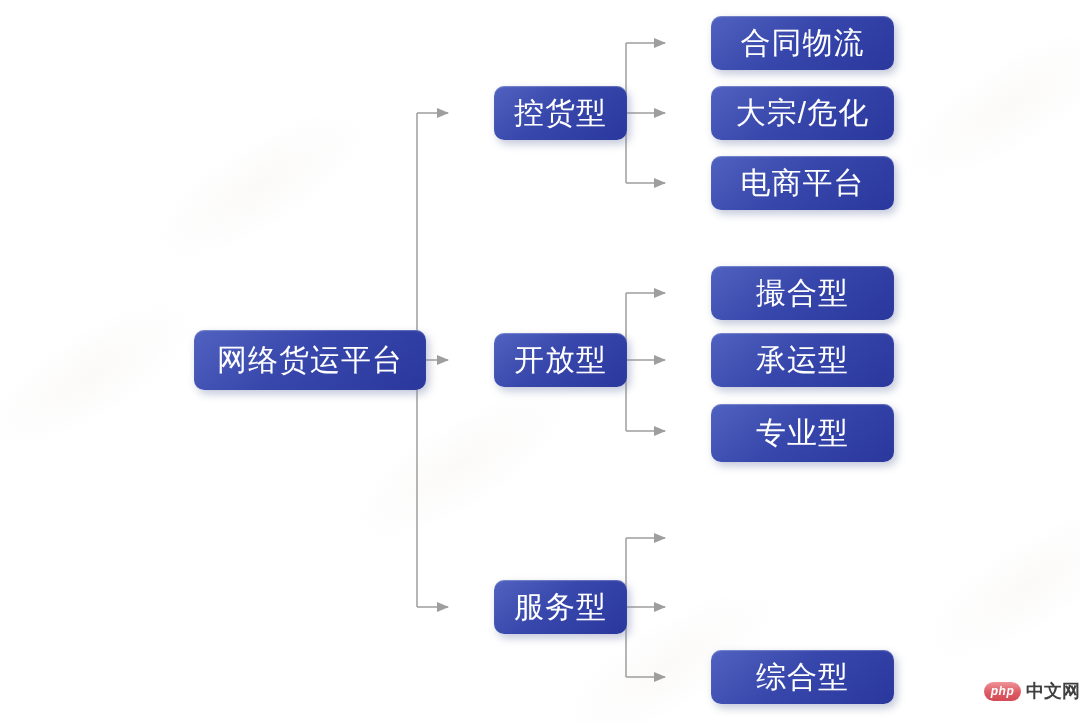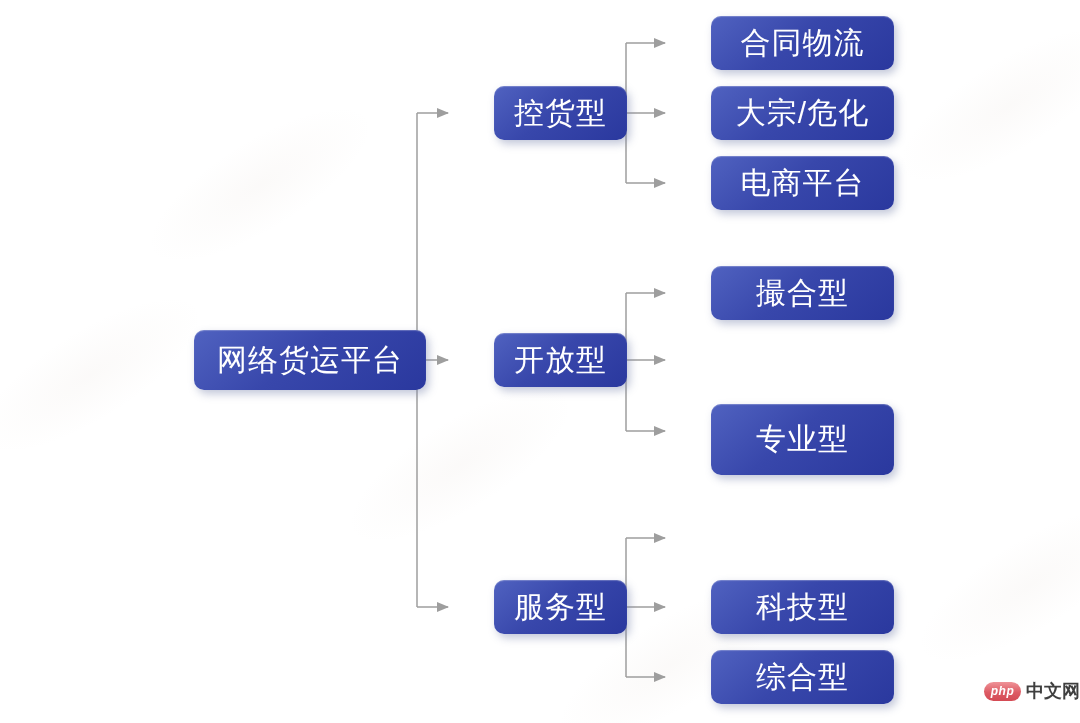--- a/index.html
+++ b/index.html
@@ -108,23 +108,23 @@
 
   <div class="node" style="left:450px;top:86px;width:133px;height:54px;">控货型</div>
   <div class="node" style="left:450px;top:333px;width:133px;height:54px;text-align:center;">开放型</div>
   <div class="node" style="left:450px;top:580px;width:133px;height:54px;">服务型</div>
 
   <div class="node" style="left:667px;top:16px;width:183px;height:54px;">合同物流</div>
   <div class="node" style="left:667px;top:86px;width:183px;height:54px;">大宗/危化</div>
   <div class="node" style="left:667px;top:156px;width:183px;height:54px;">电商平台</div>
 
   <div class="node" style="left:667px;top:266px;width:183px;height:54px;">撮合型</div>
-  <div class="node" style="left:667px;top:404px;width:183px;height:71px;">专业型</div>
+  <div class="node" style="left:667px;top:333px;width:183px;height:54px;">承运型</div>
+  <div class="node" style="left:667px;top:404px;width:183px;height:58px;">专业型</div>
 
-  <div class="node" style="left:667px;top:580px;width:183px;height:54px;">科技型</div>
   <div class="node" style="left:667px;top:650px;width:183px;height:54px;">综合型</div>
 
   <div class="logo">
     <span class="logo-pill">php</span>
     <span class="logo-text">中文网</span>
   </div>
 
 </div>
 
 </body></html>

